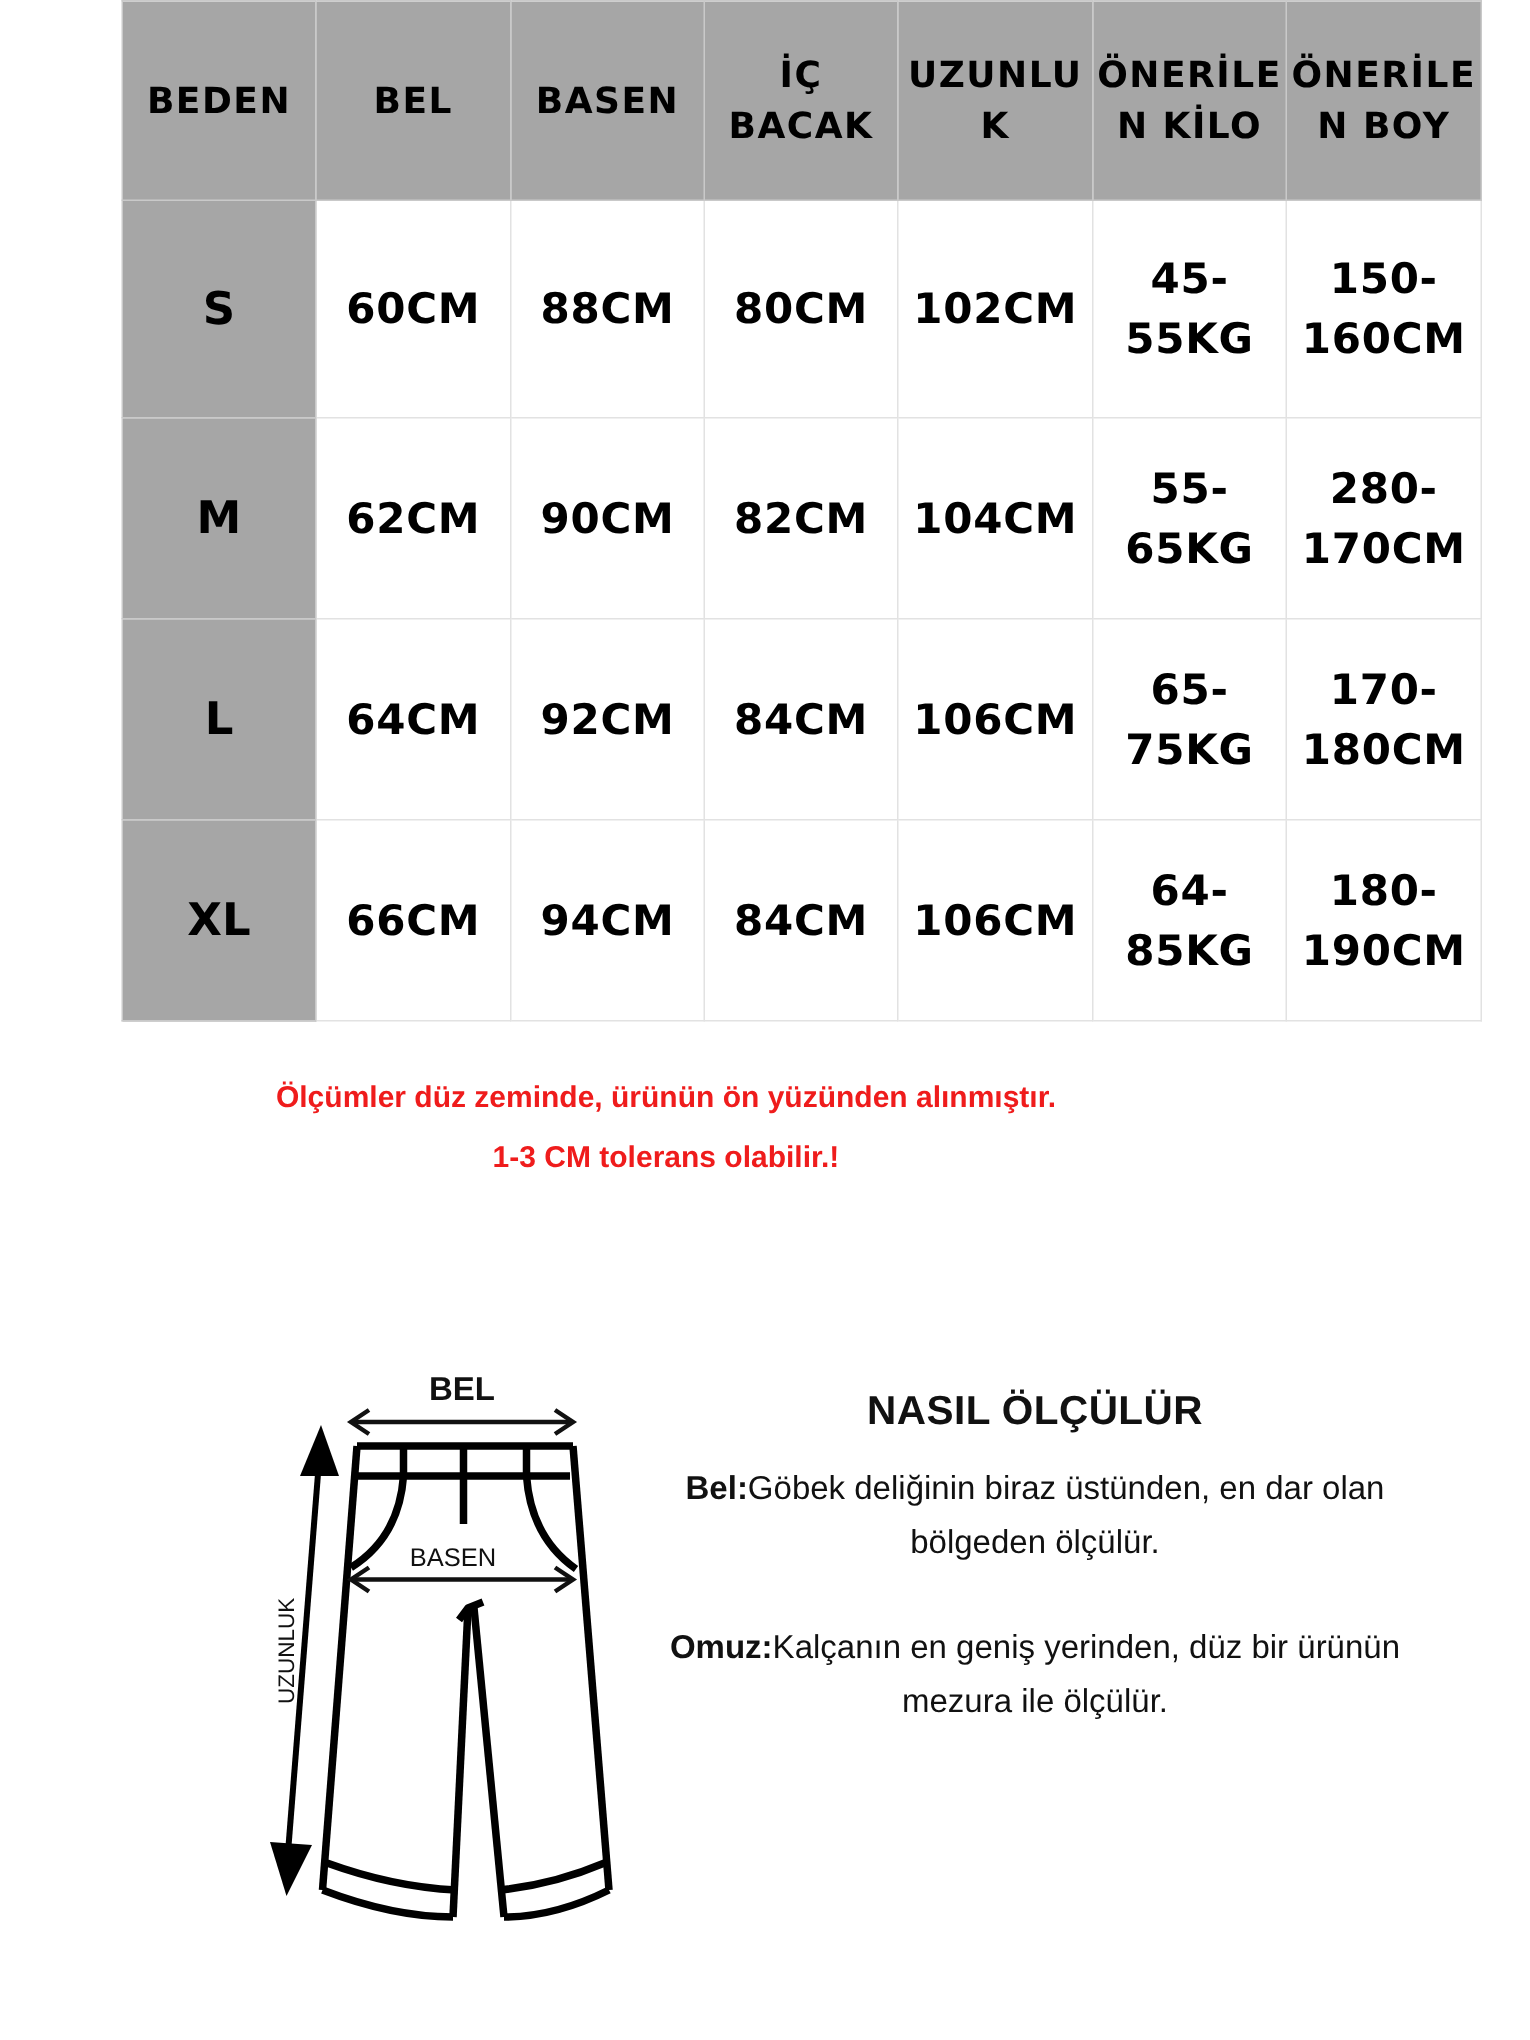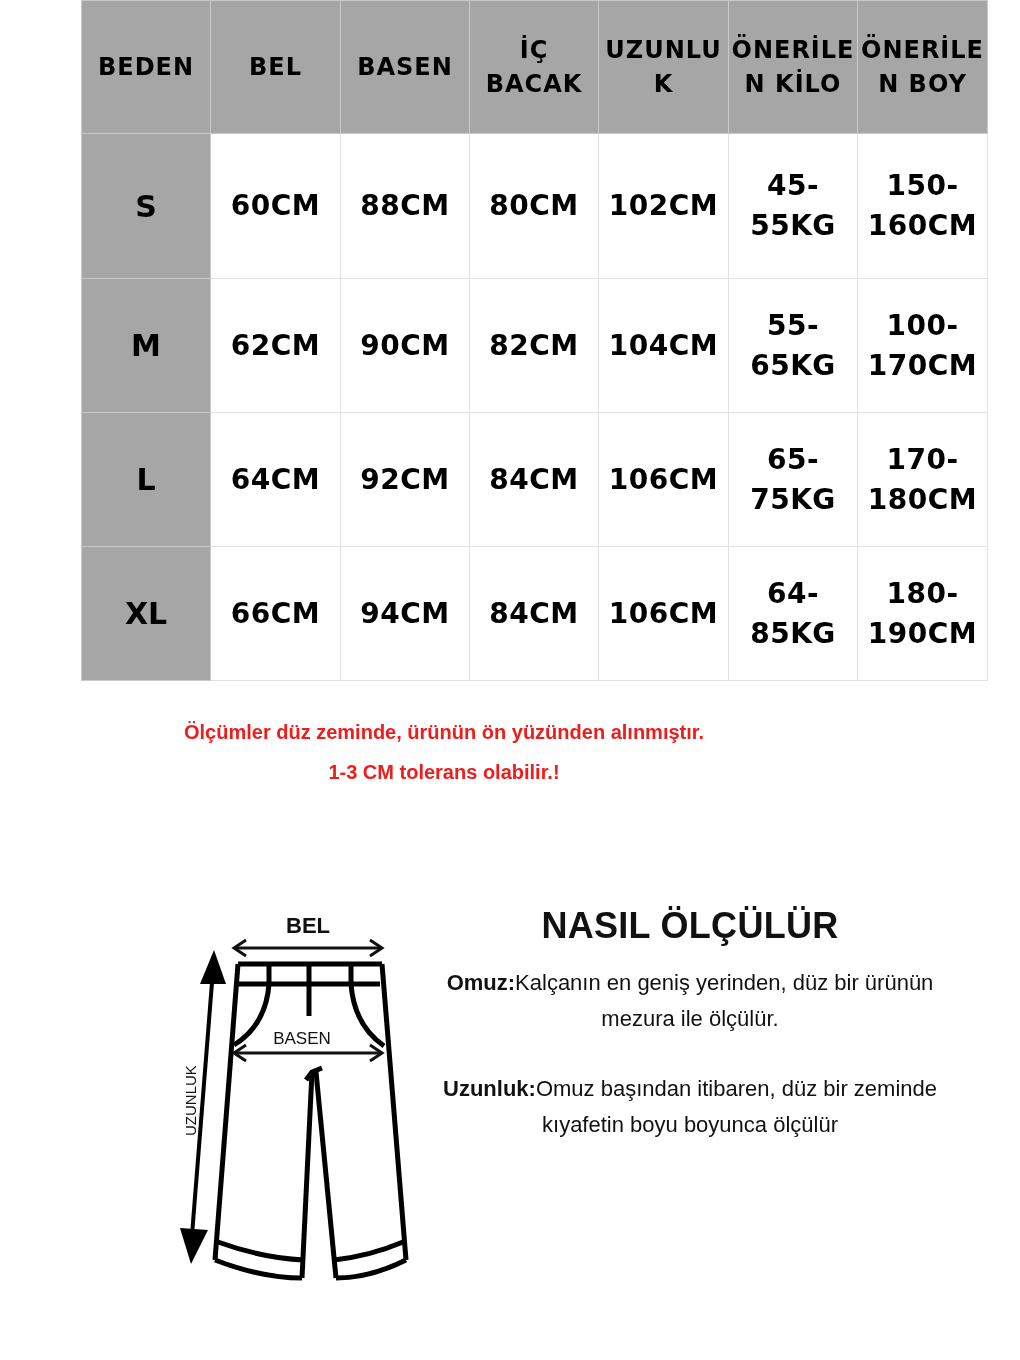--- a/index.html
+++ b/index.html
@@ -30,21 +30,21 @@
   .note { position: absolute; left: 0; width: 888px; text-align: center;
     font-family: "Liberation Sans", sans-serif; font-weight: bold; color: #ef1c1c; font-size: 20px; }
   .note.l1 { top: 721px; }
   .note.l2 { top: 761px; }
 
   .diagram { position: absolute; left: 170px; top: 900px; width: 260px; height: 400px; }
   .diagram svg { position: absolute; left: 0; top: 0; }
 
   .howto { position: absolute; left: 440px; top: 905px; width: 500px; text-align: center;
     font-family: "Liberation Sans", sans-serif; color: #111; }
-  .howto .title { font-weight: bold; font-size: 36px; margin-bottom: 18px; letter-spacing: 0.3px; }
+  .howto .title { font-weight: bold; font-size: 27px; margin-bottom: 18px; letter-spacing: 0.3px; margin-top: 20px; }
   .howto .para { font-size: 22px; line-height: 36px; margin-bottom: 34px; }
   .howto .para b { font-weight: bold; }
 </style>
 </head>
 <body>
 
 <table class="size-table">
   <colgroup>
     <col style="width:129px">
       <col style="width:130px">
@@ -82,21 +82,21 @@
 160CM</td>
     </tr>
     <tr class="r1">
       <td class="size-cell">M</td>
       <td class="val">62CM</td>
       <td class="val">90CM</td>
       <td class="val">82CM</td>
       <td class="val">104CM</td>
       <td class="val ml">55-
 65KG</td>
-      <td class="val ml">100-
+      <td class="val ml">280-
 170CM</td>
     </tr>
     <tr class="r2">
       <td class="size-cell">L</td>
       <td class="val">64CM</td>
       <td class="val">92CM</td>
       <td class="val">84CM</td>
       <td class="val">106CM</td>
       <td class="val ml">65-
 75KG</td>
@@ -172,22 +172,22 @@
       <polygon points="10,328 38,330 21,364" fill="#000"></polygon>
     </g>
 
     <text x="0" y="0" transform="translate(26,236) rotate(-90)" font-family="Liberation Sans, sans-serif" font-size="15" fill="#111">UZUNLUK</text>
   </svg>
 </div>
 
 <div class="howto">
   <div class="title">NASIL ÖLÇÜLÜR</div>
   <div class="para">
-    <b>Omuz:</b><span>Kalçanın en geniş yerinden, düz bir ürünün mezura ile ölçülür.</span>
+    <b>Bel:</b><span>Göbek deliğinin biraz üstünden, en dar olan bölgeden ölçülür.</span>
   </div>
   <div class="para">
-    <b>Uzunluk:</b><span>Omuz başından itibaren, düz bir zeminde kıyafetin boyu boyunca ölçülür</span>
+    <b>Omuz:</b><span>Kalçanın en geniş yerinden, düz bir ürünün mezura ile ölçülür.</span>
   </div>
 </div>
 
 <style>
   .ml { white-space: pre-line; }
 </style>
 
 </body></html>

